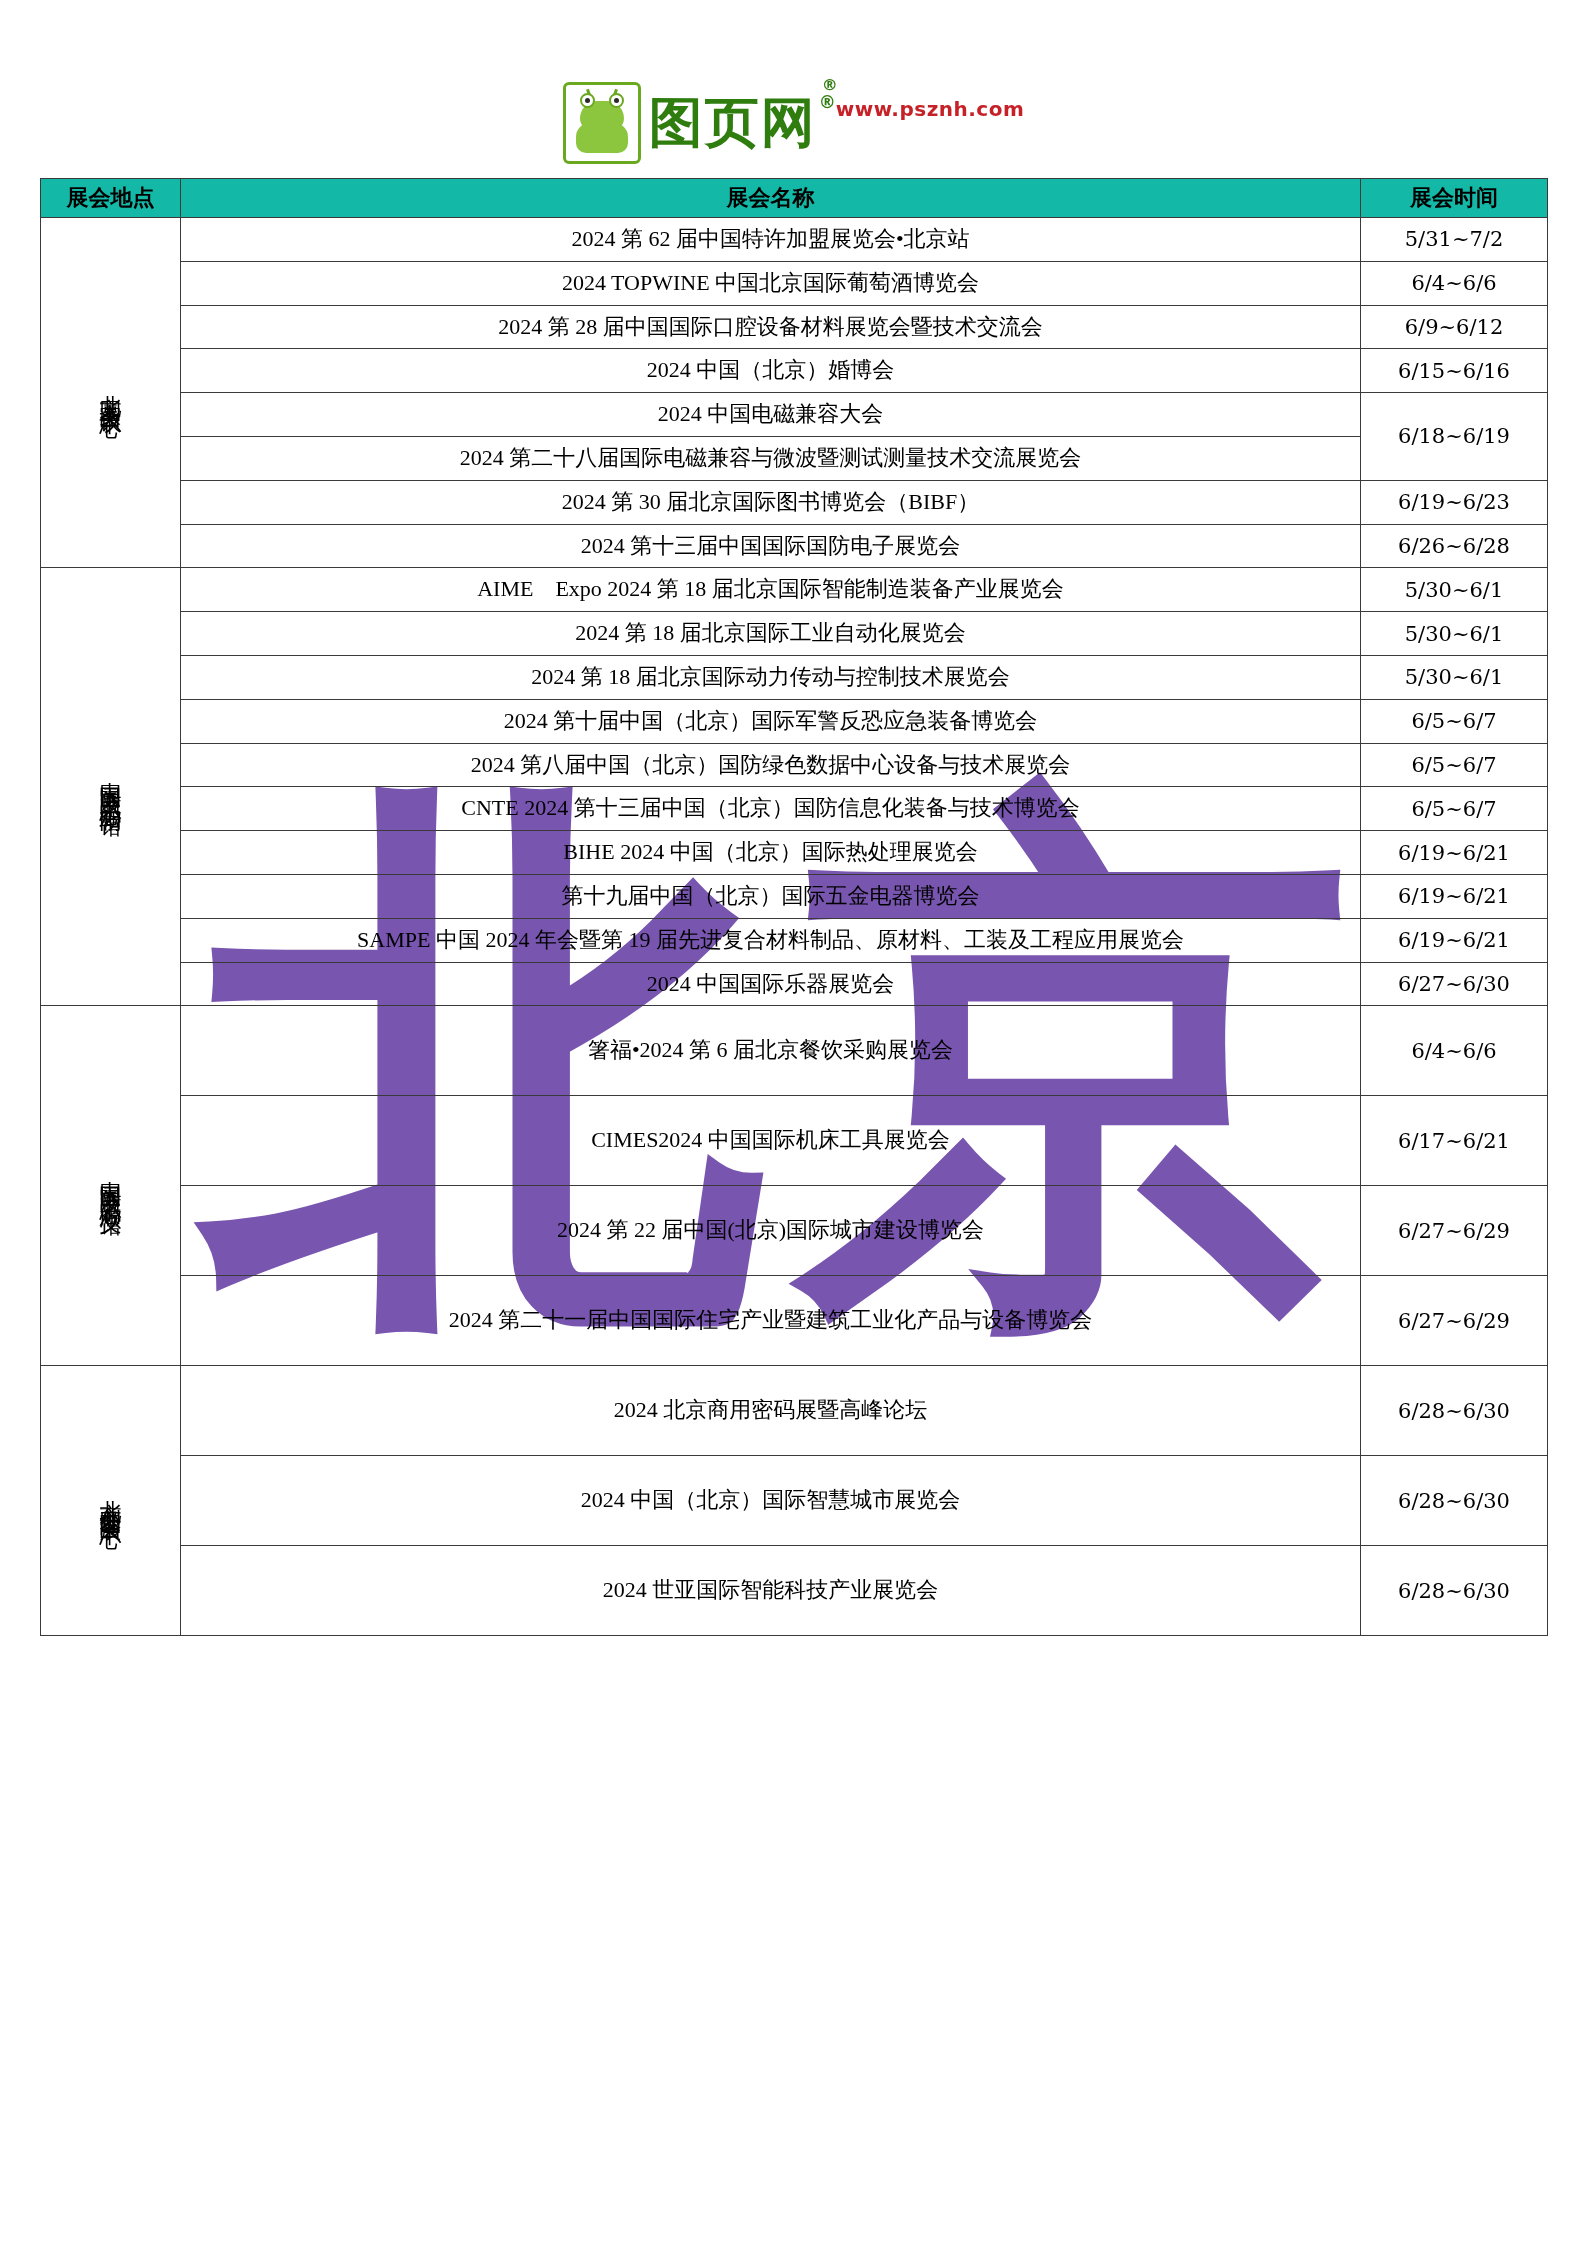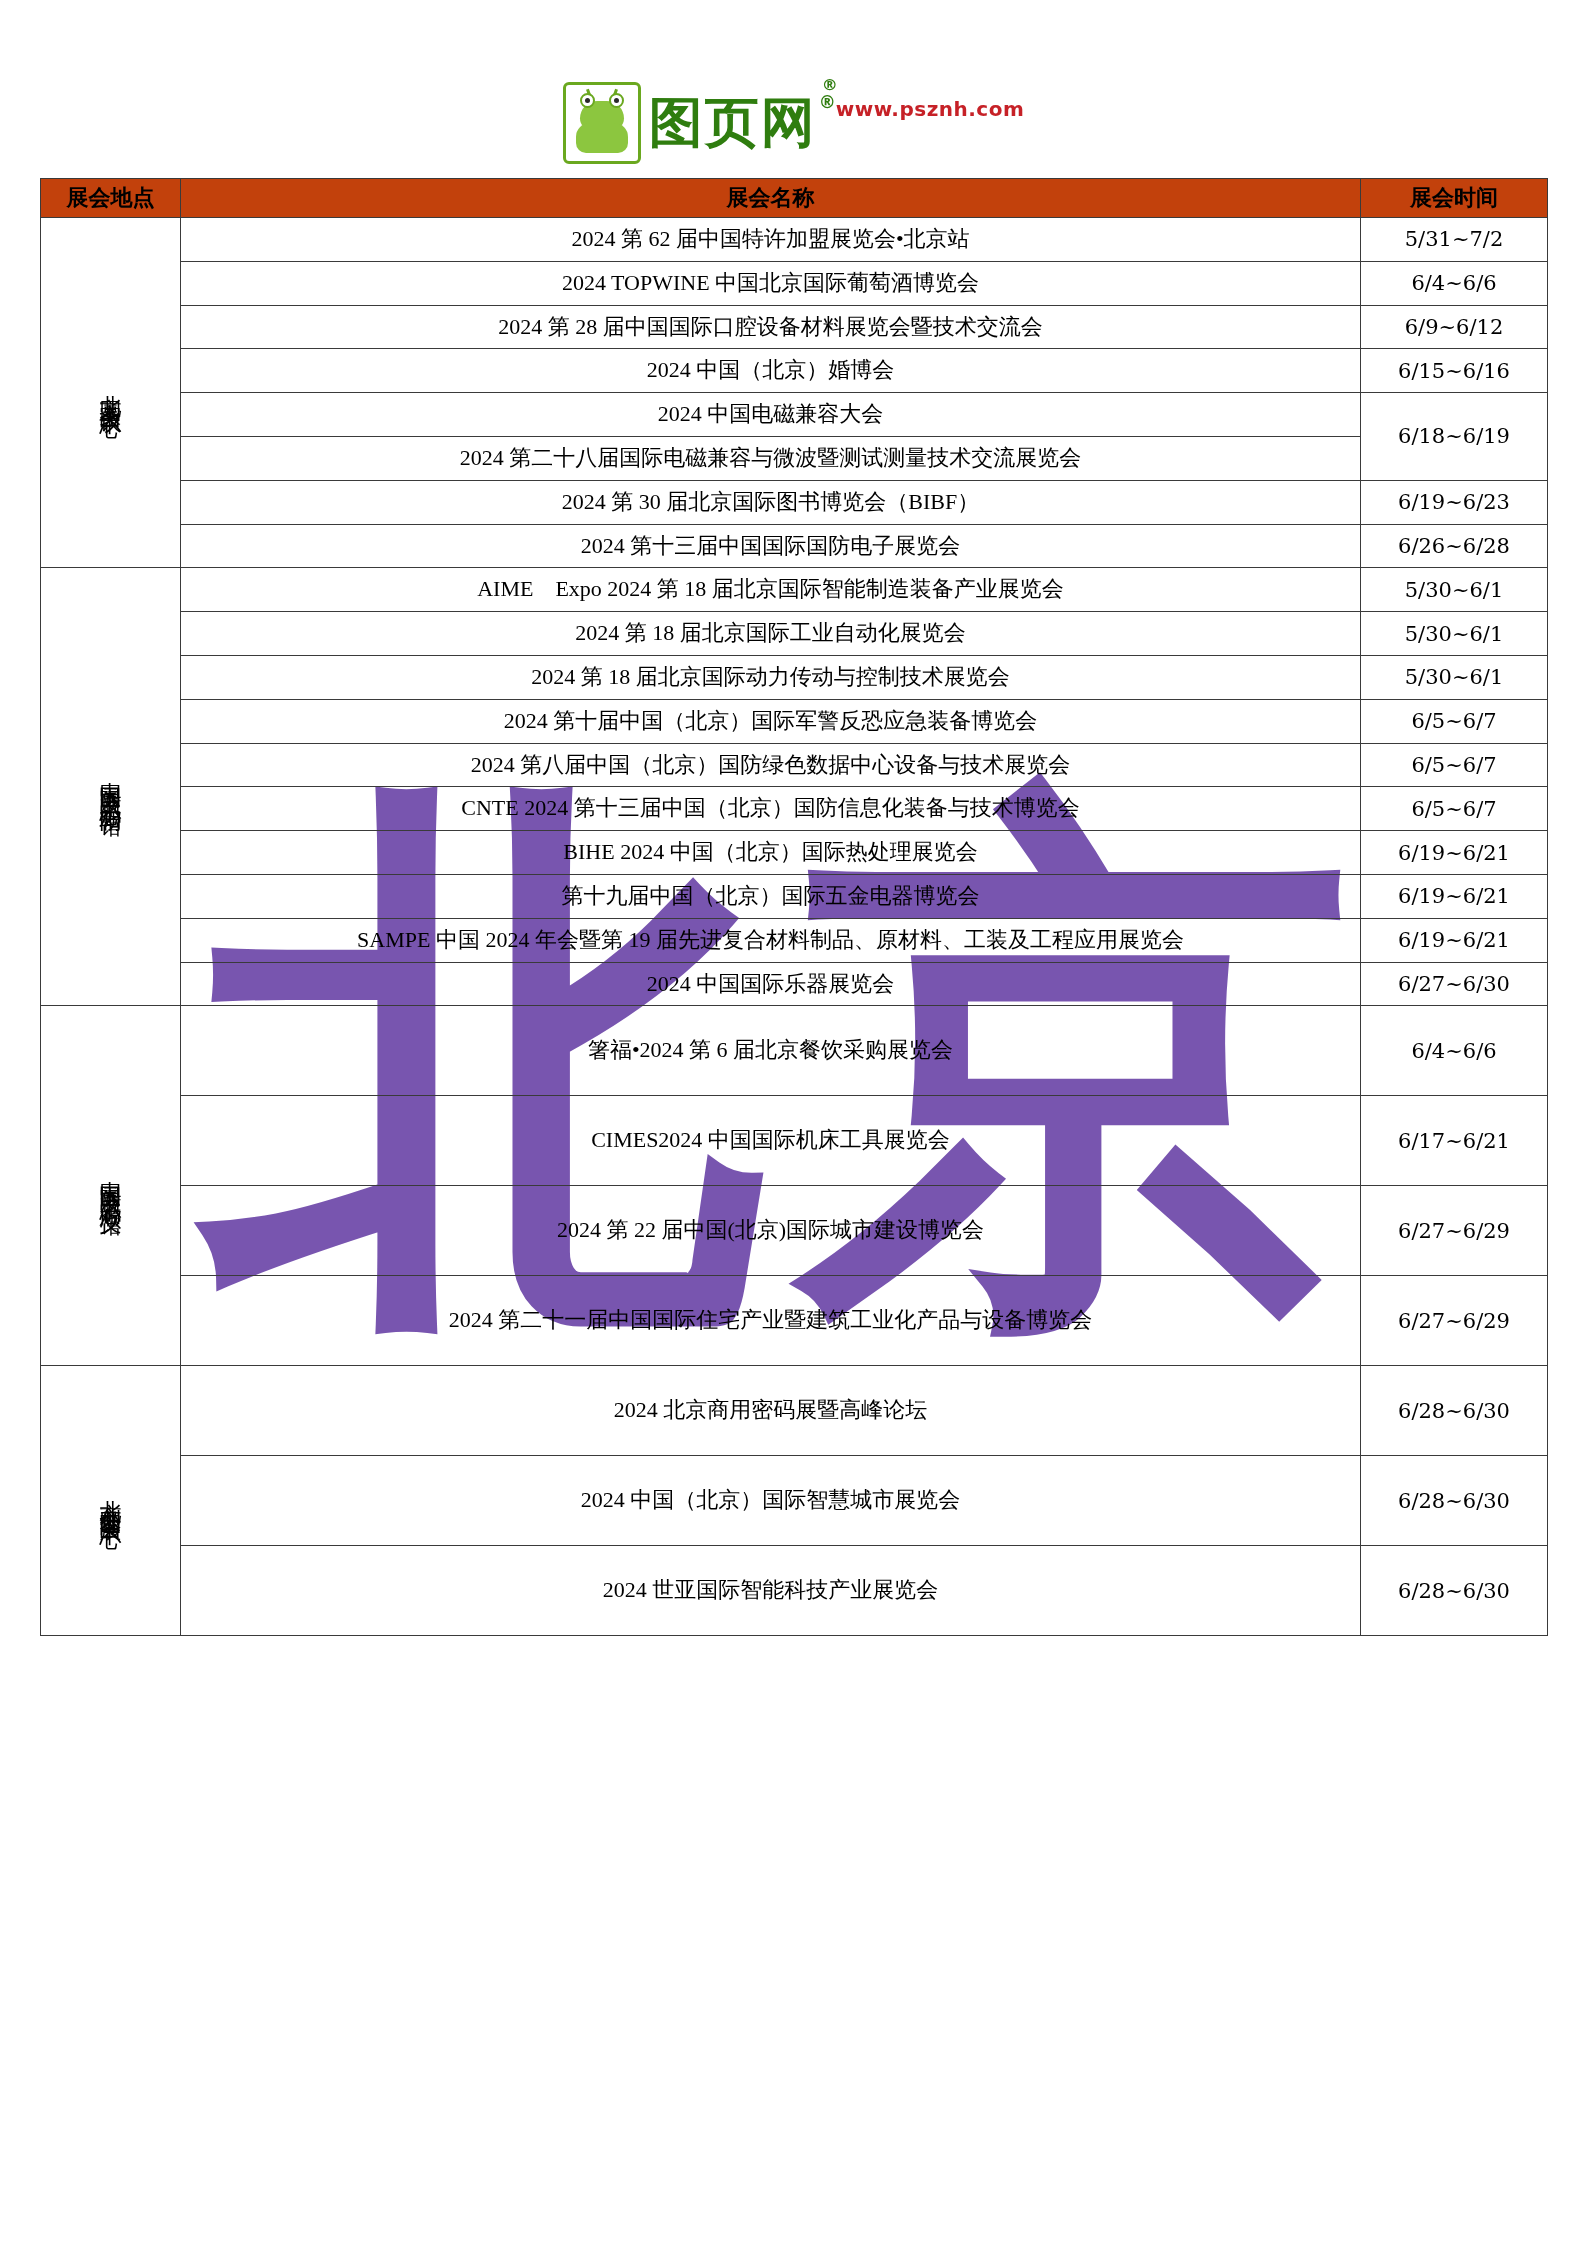--- a/index.html
+++ b/index.html
@@ -161,21 +161,21 @@
   }
   table.exhibits th,
   table.exhibits td {
     border: 1px solid #3a3a3a;
     text-align: center;
     vertical-align: middle;
     padding: 6px 24px;
     box-sizing: border-box;
   }
   table.exhibits thead th {
-    background: #c2410c;
+    background: #14b8a6;
     font-weight: 700;
     font-size: 22px;
     height: 38px;
     padding: 4px 6px;
     font-family: "DejaVu Serif", serif;
   }
   .col-place { width: 140px; }
   .col-name  { width: 1180px; }
   .col-time  { width: 187px; }
 

